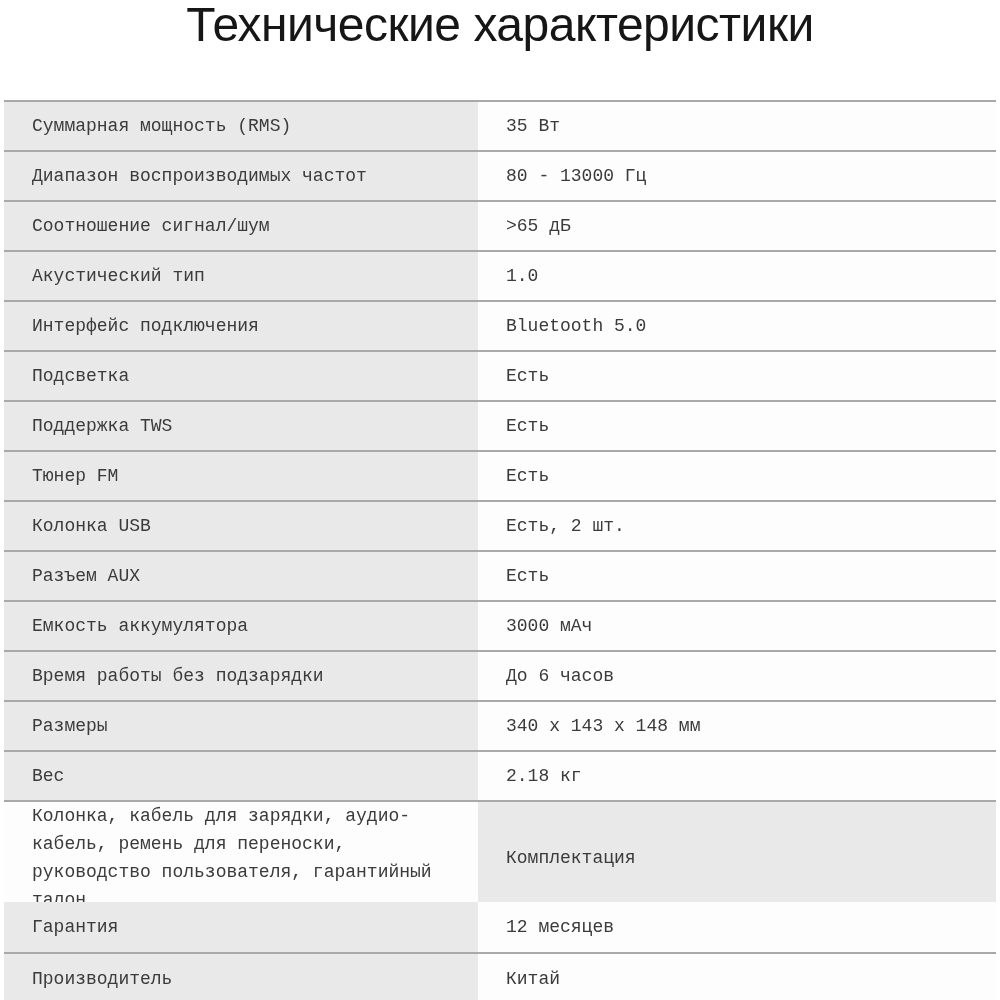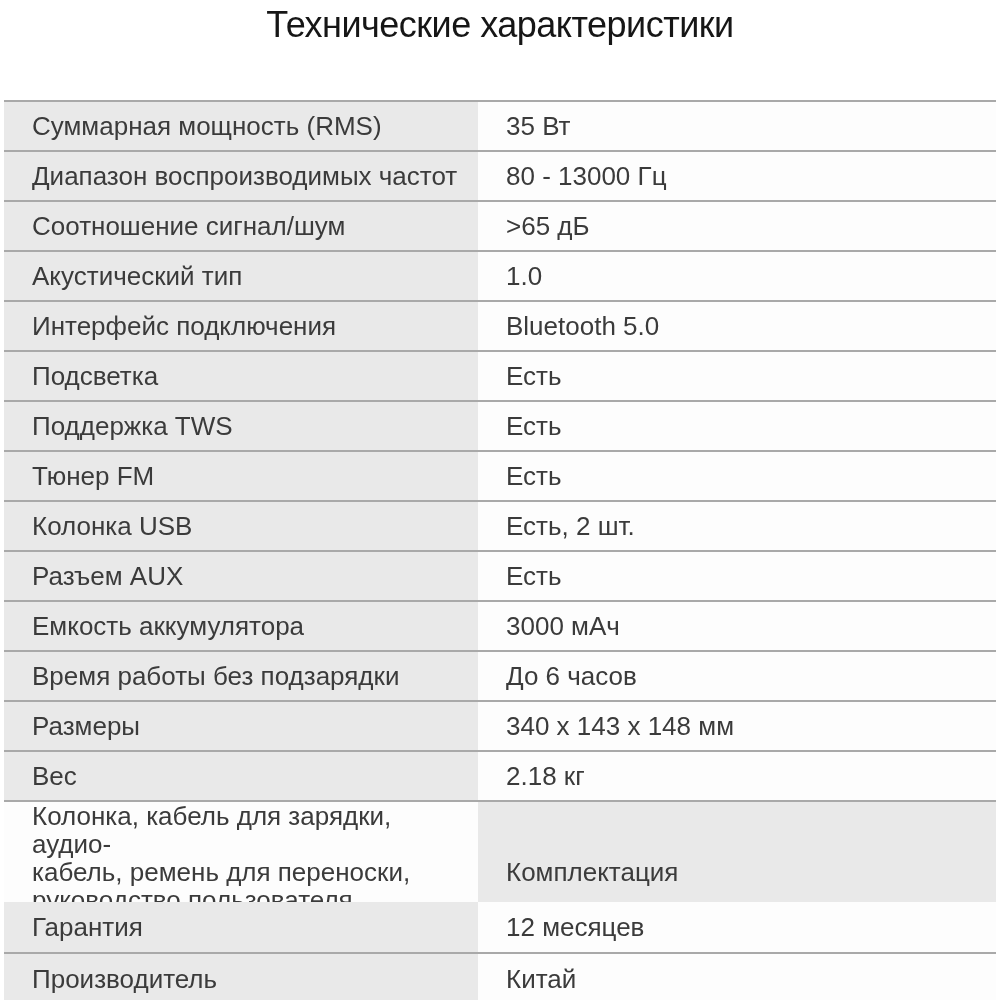--- a/index.html
+++ b/index.html
@@ -8,44 +8,45 @@
     --value-bg:#fdfdfd;
     --text:#3b3b3b;
     --title:#161616;
   }
   *{box-sizing:border-box;margin:0;padding:0;}
   html,body{width:1000px;height:1000px;background:#ffffff;overflow:hidden;}
   body{font-family:"Liberation Sans","DejaVu Sans",sans-serif;}
   .page-title{
     margin-top:2px;
     text-align:center;
-    font-size:36px;
+    font-size:48px;
     line-height:46px;
     font-weight:400;
     letter-spacing:-0.5px;
     color:var(--title);
   }
   .specs-table{
     margin:52px 4px 0 4px;
     border-bottom:1px solid #c6c6c6;
   }
   .row{
     display:grid;
     grid-template-columns:474px 1fr;
     height:50px;
     border-top:2px solid var(--sep);
   }
   .row.tall{height:100px;}
   .row:nth-last-child(-n+2){height:52px;}
   .cell{
     display:flex;
     align-items:center;
-    font-size:26px;
+    font-size:18px;
     color:var(--text);
     line-height:28px;
+    font-family:Liberation Mono, monospace;
   }
   .cell-label{
     background:var(--label-bg);
     padding-left:28px;
     padding-right:10px;
   }
   .cell-value{
     background:var(--value-bg);
     padding-left:28px;
     padding-right:14px;

